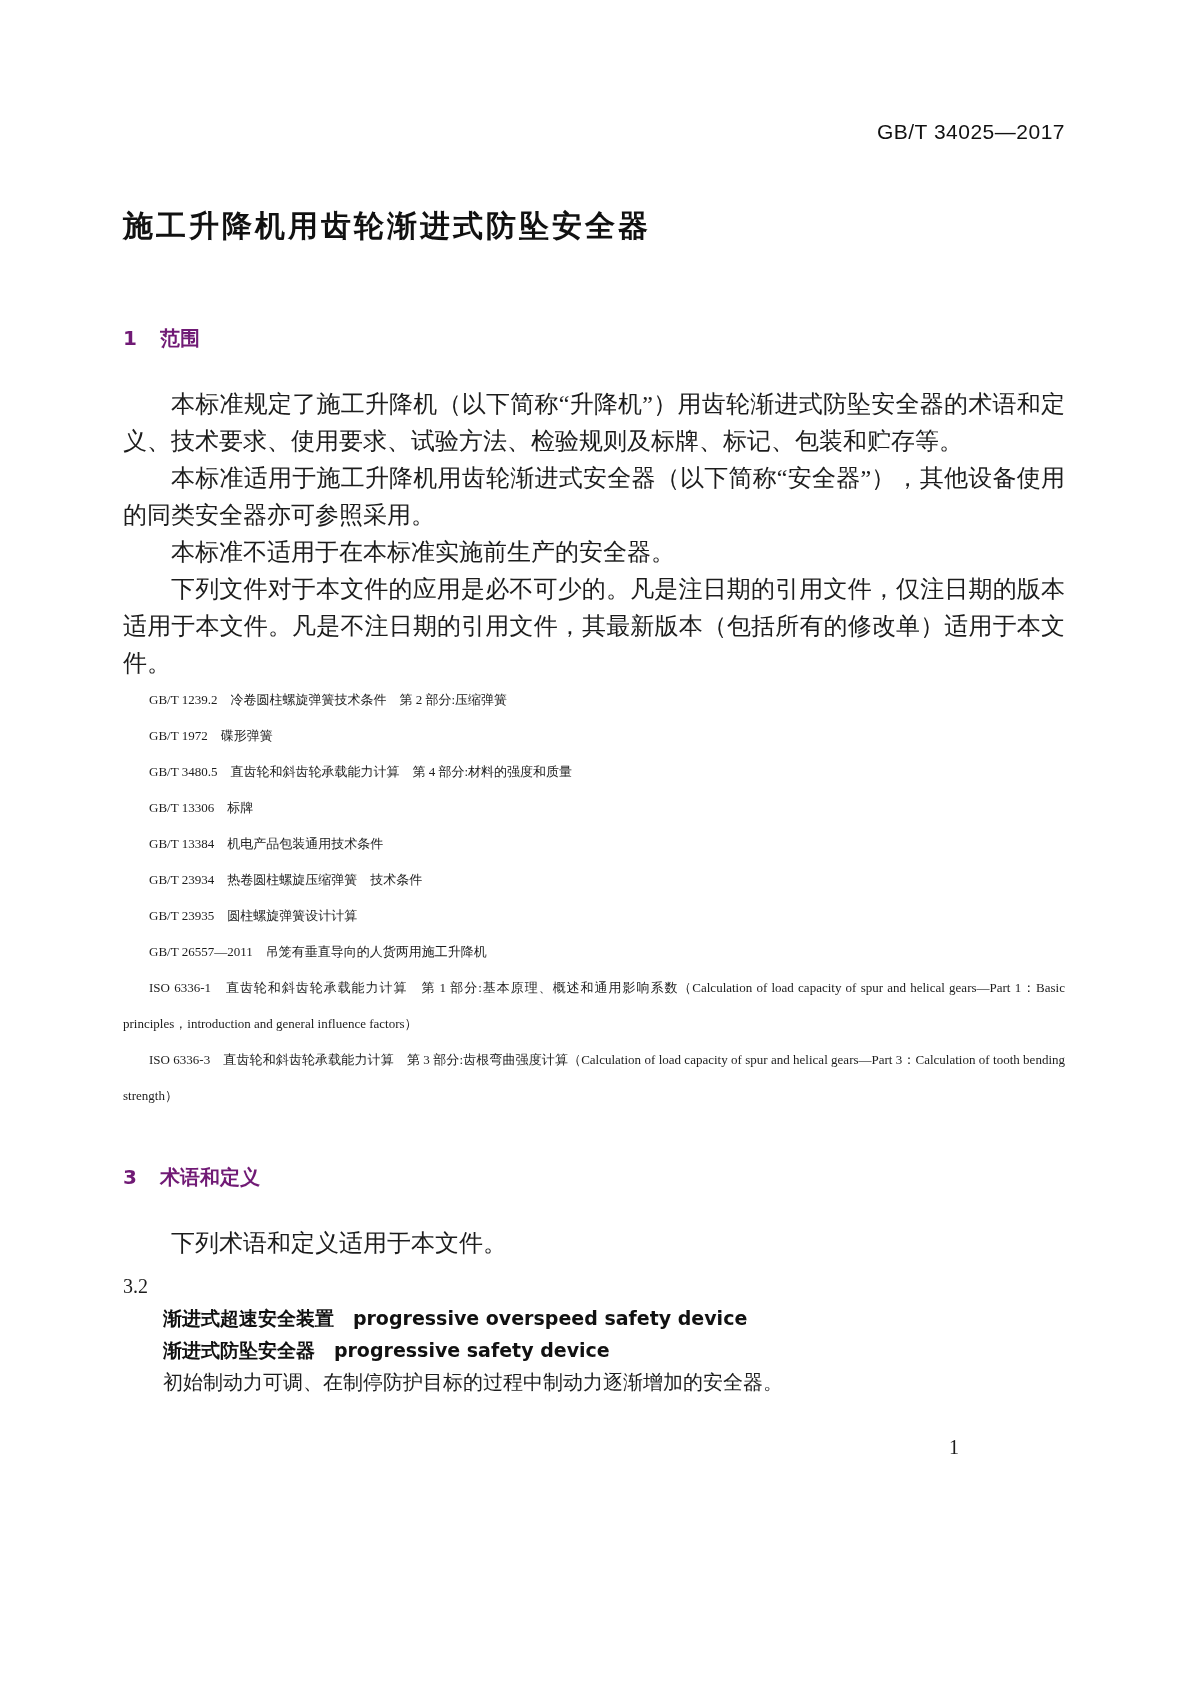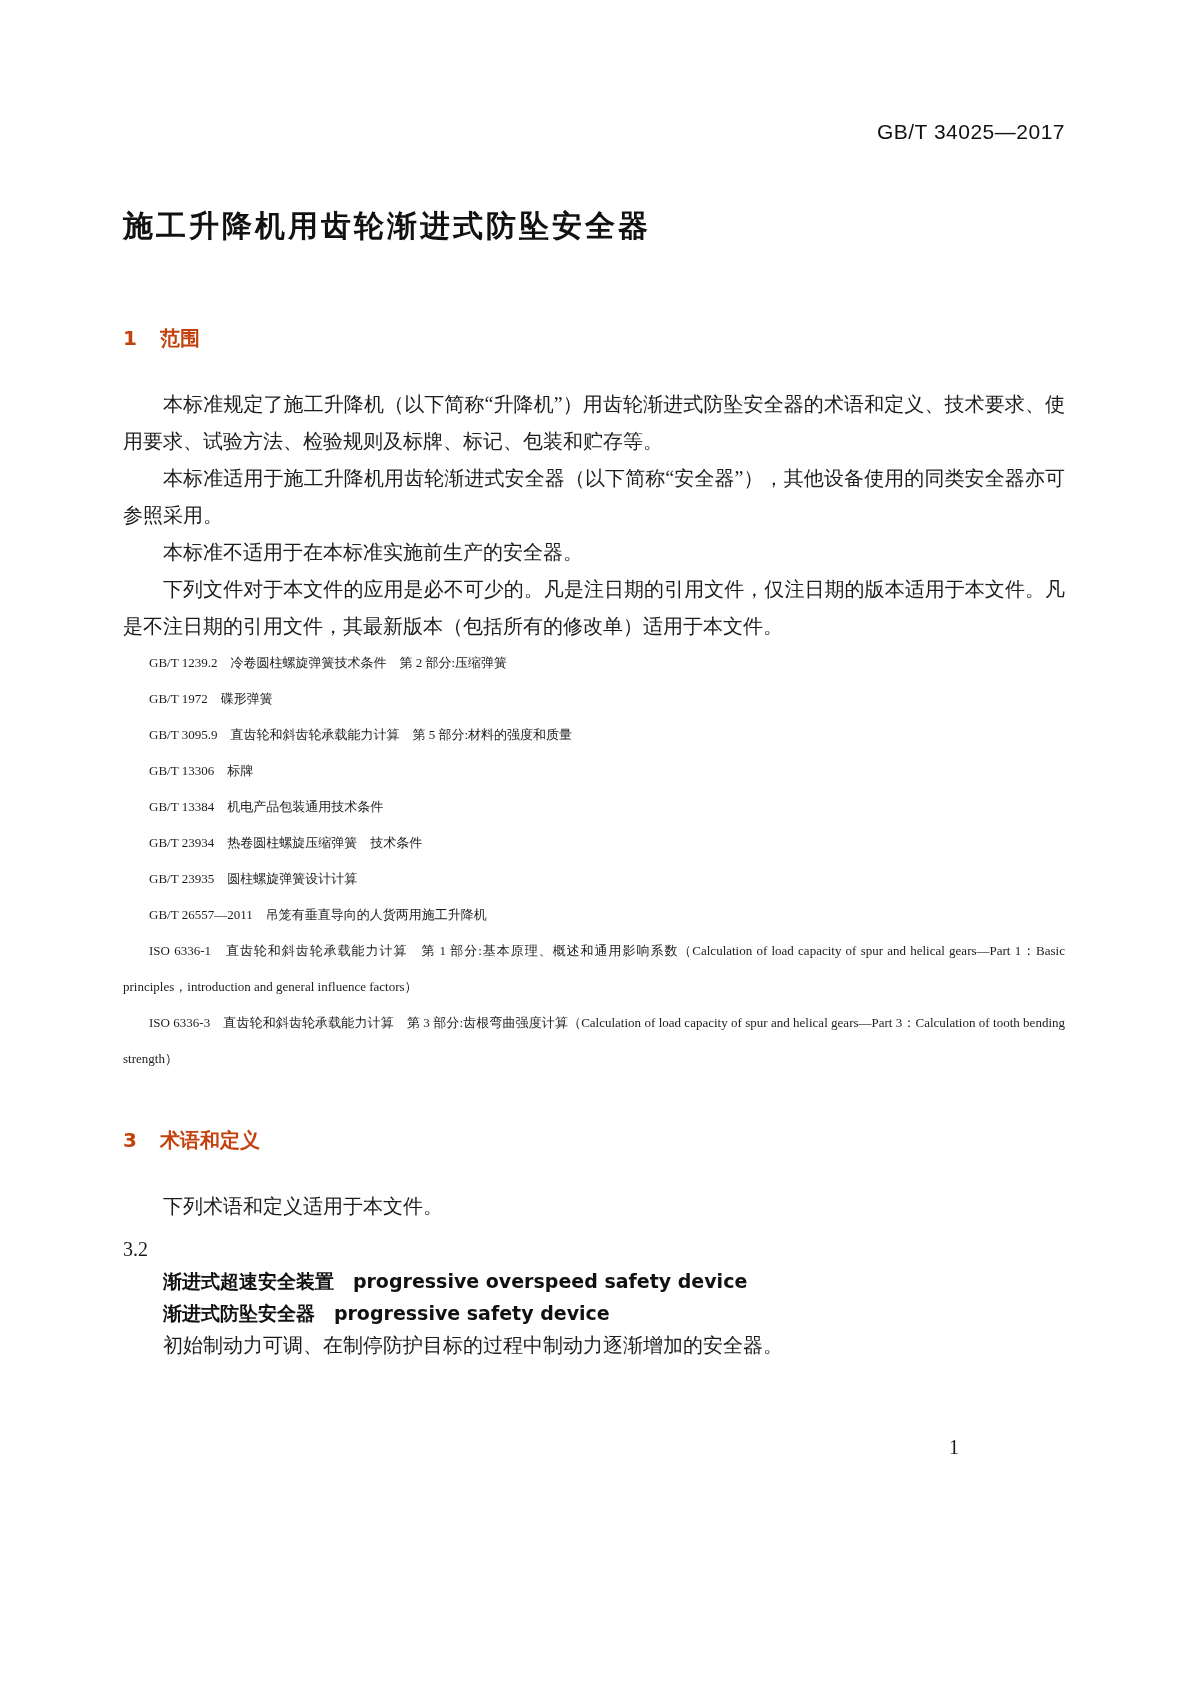--- a/index.html
+++ b/index.html
@@ -30,27 +30,27 @@
     font-weight: 700;
     font-size: 30px;
     letter-spacing: 3px;
     color: #111;
     margin-bottom: 78px;
   }
   .sec-h {
     font-family: "DejaVu Sans", "Liberation Sans", sans-serif;
     font-weight: 700;
     font-size: 20px;
-    color: #c2410c;
+    color: #701a75;
     margin: 0 0 34px 0;
   }
   .sec-h .sec-num { margin-right: 1.15em; }
   .sec-gap { margin-top: 50px; }
   .body {
-    font-size: 20px;
+    font-size: 24px;
     line-height: 37px;
     text-align: justify;
     color: #1c1c1c;
   }
   .indent { text-indent: 2em; }
   .ref {
     font-size: 13px;
     line-height: 36px;
     text-align: justify;
     text-indent: 2em;
@@ -101,21 +101,21 @@
     </h2>
     <p class="body indent">本标准规定了施工升降机（以下简称“升降机”）用齿轮渐进式防坠安全器的术语和定义、技术要求、使用要求、试验方法、检验规则及标牌、标记、包装和贮存等。</p>
     <p class="body indent">本标准适用于施工升降机用齿轮渐进式安全器（以下简称“安全器”），其他设备使用的同类安全器亦可参照采用。</p>
     <p class="body indent">本标准不适用于在本标准实施前生产的安全器。</p>
   </section>
 
   <section>
     <p class="body indent">下列文件对于本文件的应用是必不可少的。凡是注日期的引用文件，仅注日期的版本适用于本文件。凡是不注日期的引用文件，其最新版本（包括所有的修改单）适用于本文件。</p>
     <p class="ref">GB/T 1239.2　冷卷圆柱螺旋弹簧技术条件　第 2 部分:压缩弹簧</p>
     <p class="ref">GB/T 1972　碟形弹簧</p>
-    <p class="ref">GB/T 3095.9　直齿轮和斜齿轮承载能力计算　第 5 部分:材料的强度和质量</p>
+    <p class="ref">GB/T 3480.5　直齿轮和斜齿轮承载能力计算　第 4 部分:材料的强度和质量</p>
     <p class="ref">GB/T 13306　标牌</p>
     <p class="ref">GB/T 13384　机电产品包装通用技术条件</p>
     <p class="ref">GB/T 23934　热卷圆柱螺旋压缩弹簧　技术条件</p>
     <p class="ref">GB/T 23935　圆柱螺旋弹簧设计计算</p>
     <p class="ref">GB/T 26557—2011　吊笼有垂直导向的人货两用施工升降机</p>
     <p class="ref">ISO 6336-1　直齿轮和斜齿轮承载能力计算　第 1 部分:基本原理、概述和通用影响系数（Calculation of load capacity of spur and helical gears—Part 1：Basic principles，introduction and general influence factors）</p>
     <p class="ref">ISO 6336-3　直齿轮和斜齿轮承载能力计算　第 3 部分:齿根弯曲强度计算（Calculation of load capacity of spur and helical gears—Part 3：Calculation of tooth bending strength）</p>
   </section>
 
   <section>

